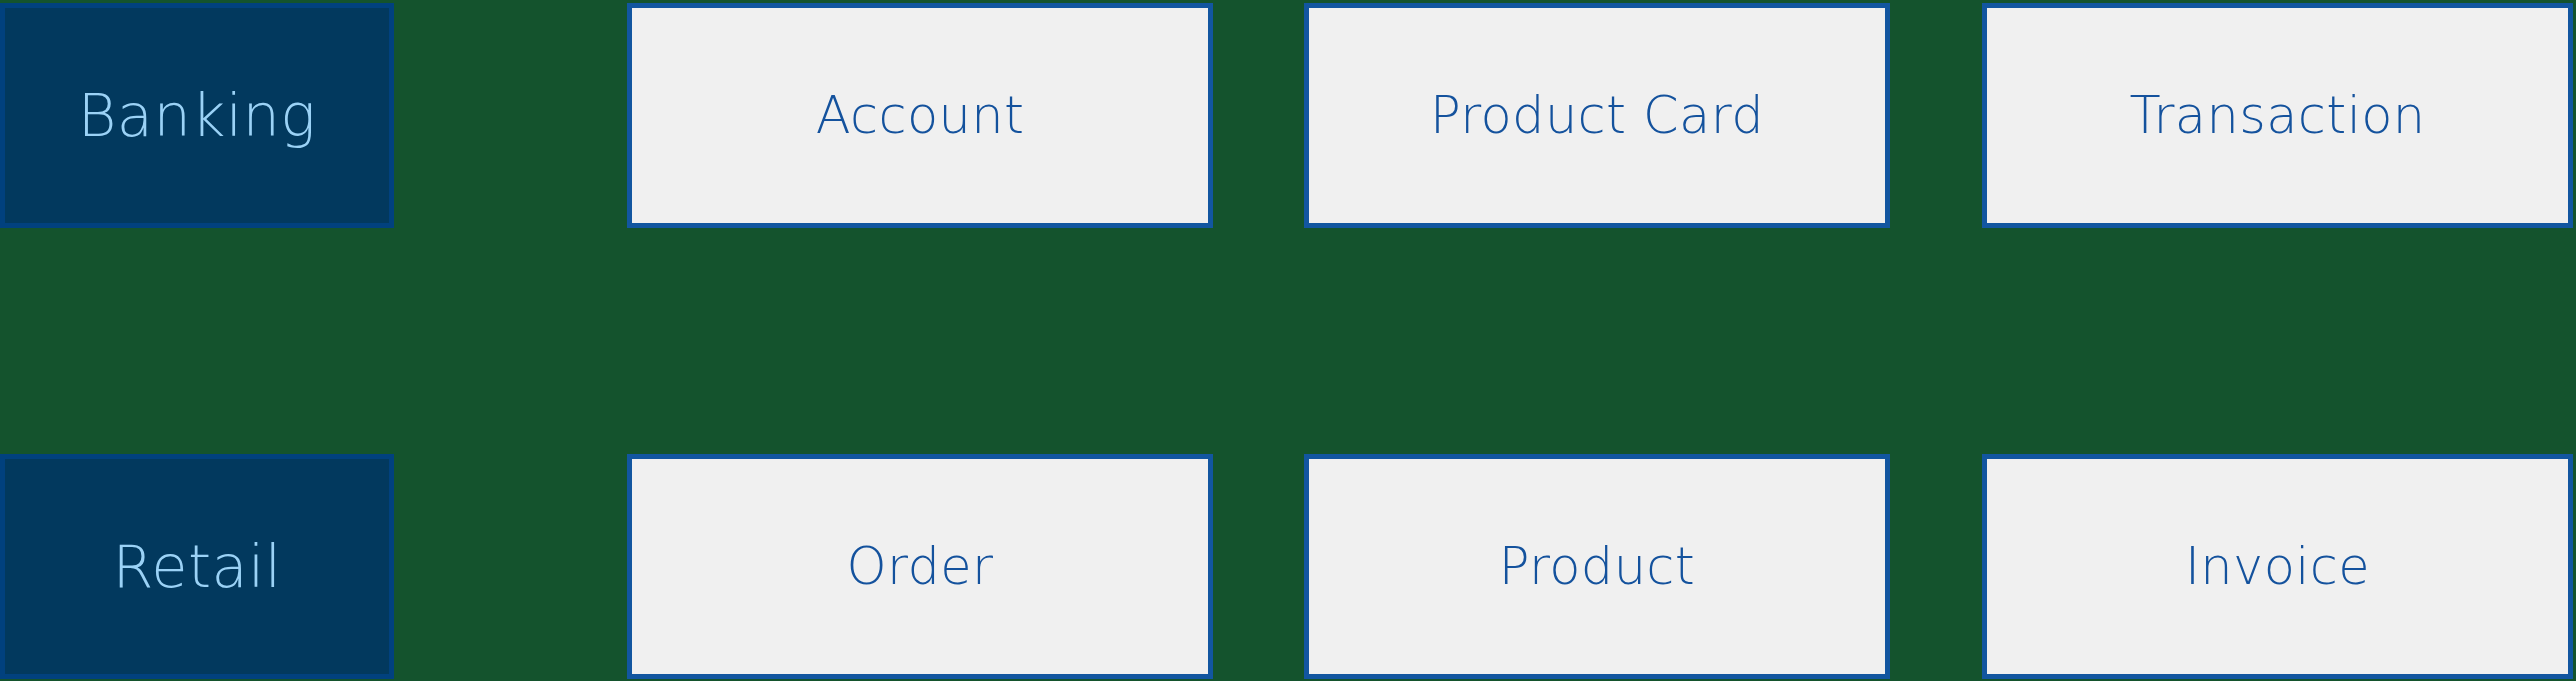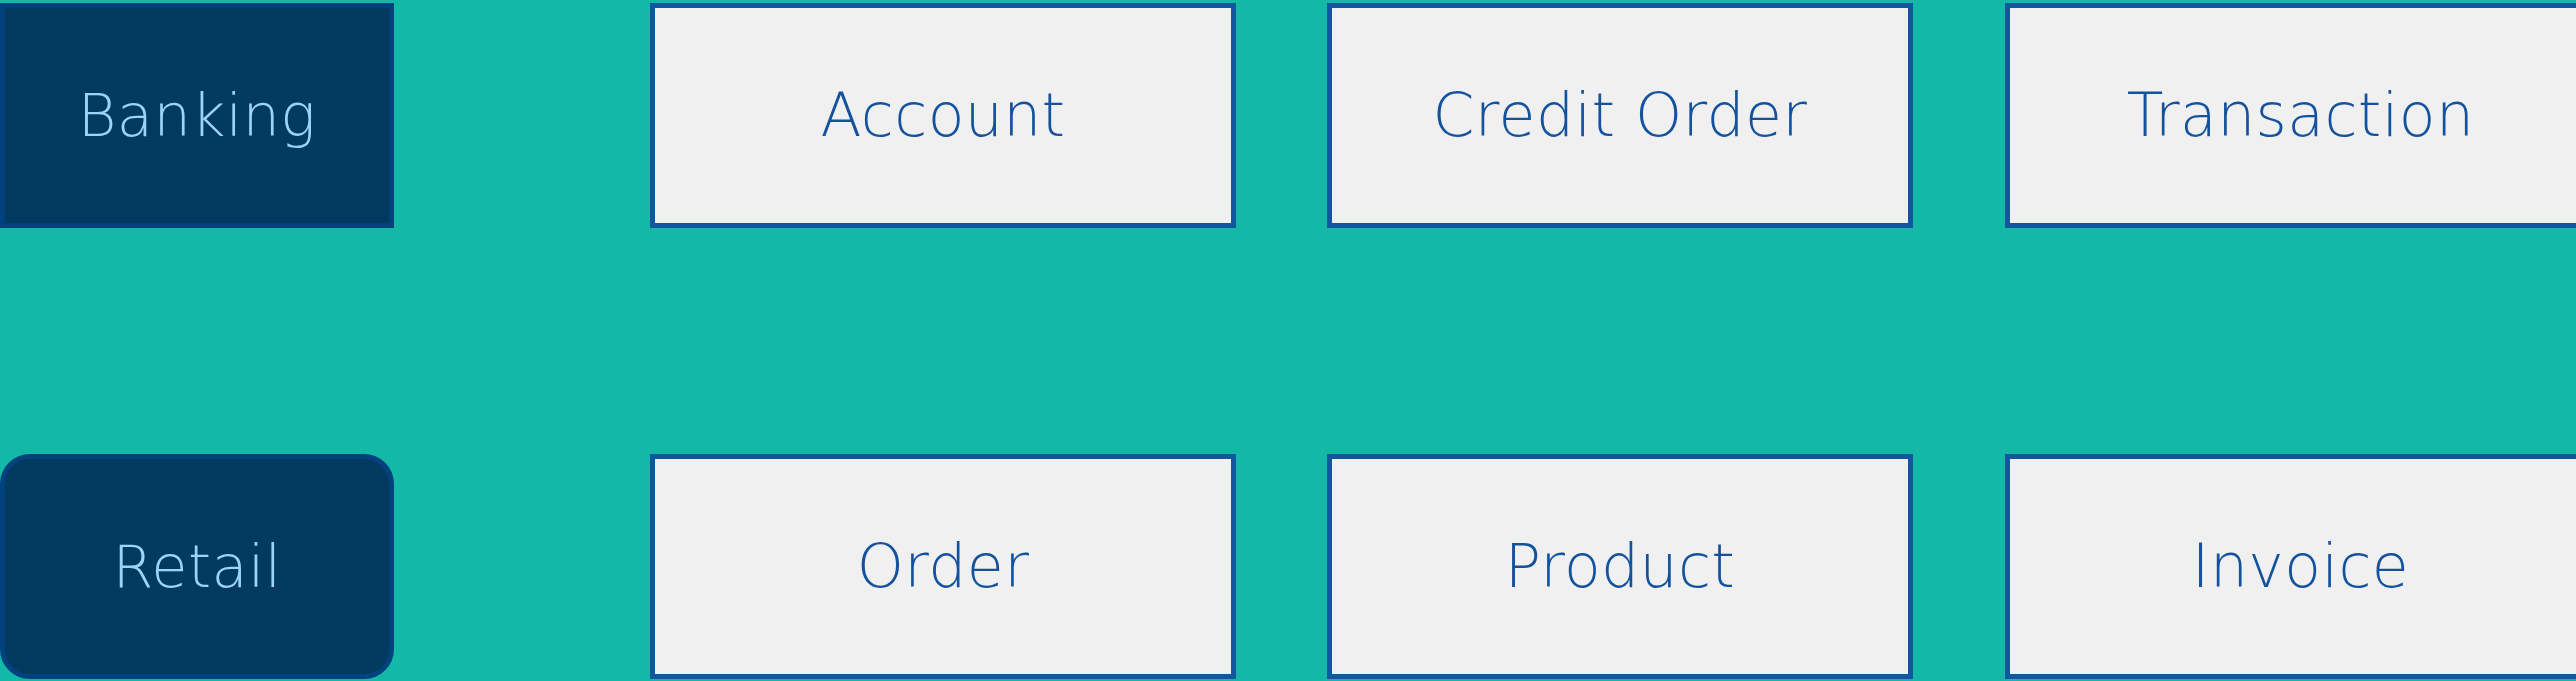--- a/index.html
+++ b/index.html
@@ -12,21 +12,21 @@
     width: 2576px;
     height: 681px;
     overflow: hidden;
     font-family: "DejaVu Sans", "Liberation Sans", sans-serif;
   }
 
   #canvas {
     position: relative;
     width: 2576px;
     height: 681px;
-    background: #14b8a6;
+    background: #14532d;
   }
 
   .node {
     position: absolute;
     box-sizing: border-box;
     display: flex;
     align-items: center;
     justify-content: center;
     text-align: center;
     line-height: 1.05;
@@ -42,51 +42,50 @@
     color: #9BD2F6;
     font-size: 59px;
     font-weight: 300;
   }
 
   
   .node.entity {
     background: #F0F0F0;
     border: 5.5px solid #1256A0;
     color: #14529D;
-    font-size: 60px;
+    font-size: 51px;
     font-weight: 300;
-    margin-left: 23px;
   }
 
   .node-label {
     display: block;
   }
 </style>
 </head>
 <body>
 
 <div id="canvas">
 
   <div class="node category" style="left:0px; top:3.1px; width:394px; height:225px;">
     <span class="node-label">Banking</span>
   </div>
 
   <div class="node entity" style="left:627px; top:3.1px; width:586px; height:225px;">
     <span class="node-label">Account</span>
   </div>
 
   <div class="node entity" style="left:1304px; top:3.1px; width:586px; height:225px;">
-    <span class="node-label">Credit Order</span>
+    <span class="node-label">Product Card</span>
   </div>
 
   <div class="node entity" style="left:1982px; top:3.1px; width:591px; height:225px;align-items:center;">
     <span class="node-label">Transaction</span>
   </div>
 
-  <div class="node category" style="left:0px; top:454px; width:394px; height:225px;border-radius:30px;">
+  <div class="node category" style="left:0px; top:454px; width:394px; height:225px;">
     <span class="node-label">Retail</span>
   </div>
 
   <div class="node entity" style="left:1304px; top:454px; width:586px; height:225px;">
     <span class="node-label">Product</span>
   </div>
 
   <div class="node entity" style="left:627px; top:454px; width:586px; height:225px;">
     <span class="node-label">Order</span>
   </div>

